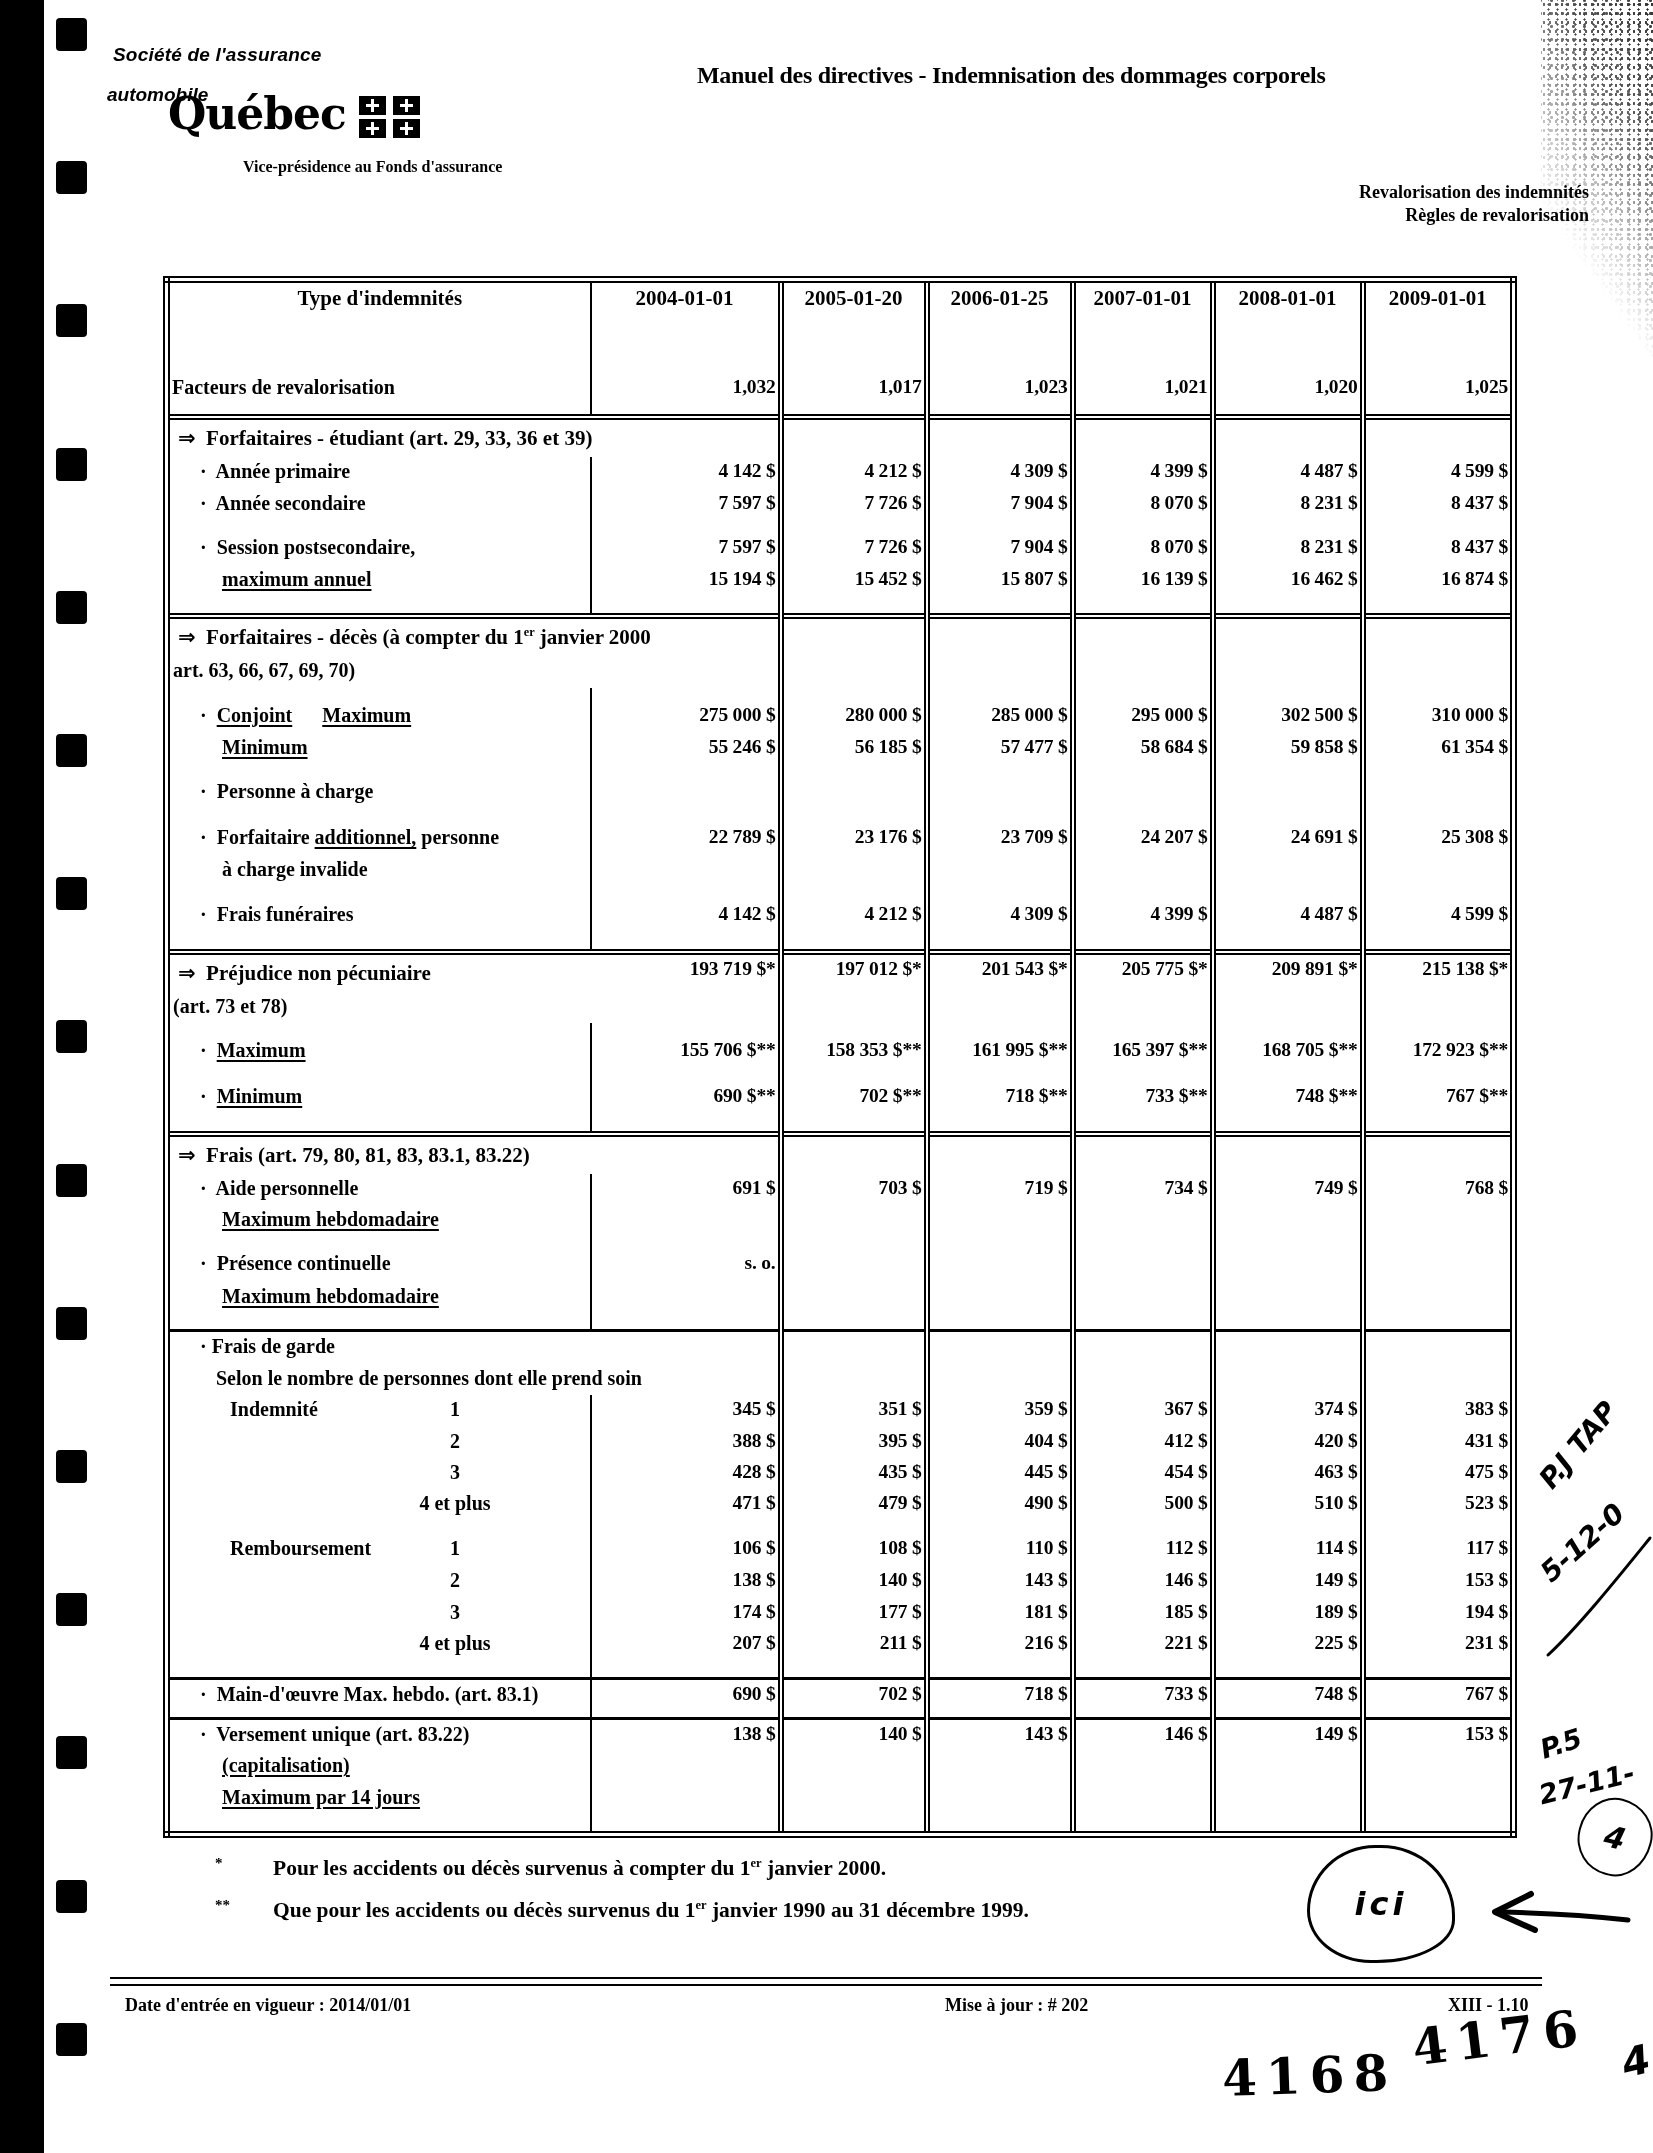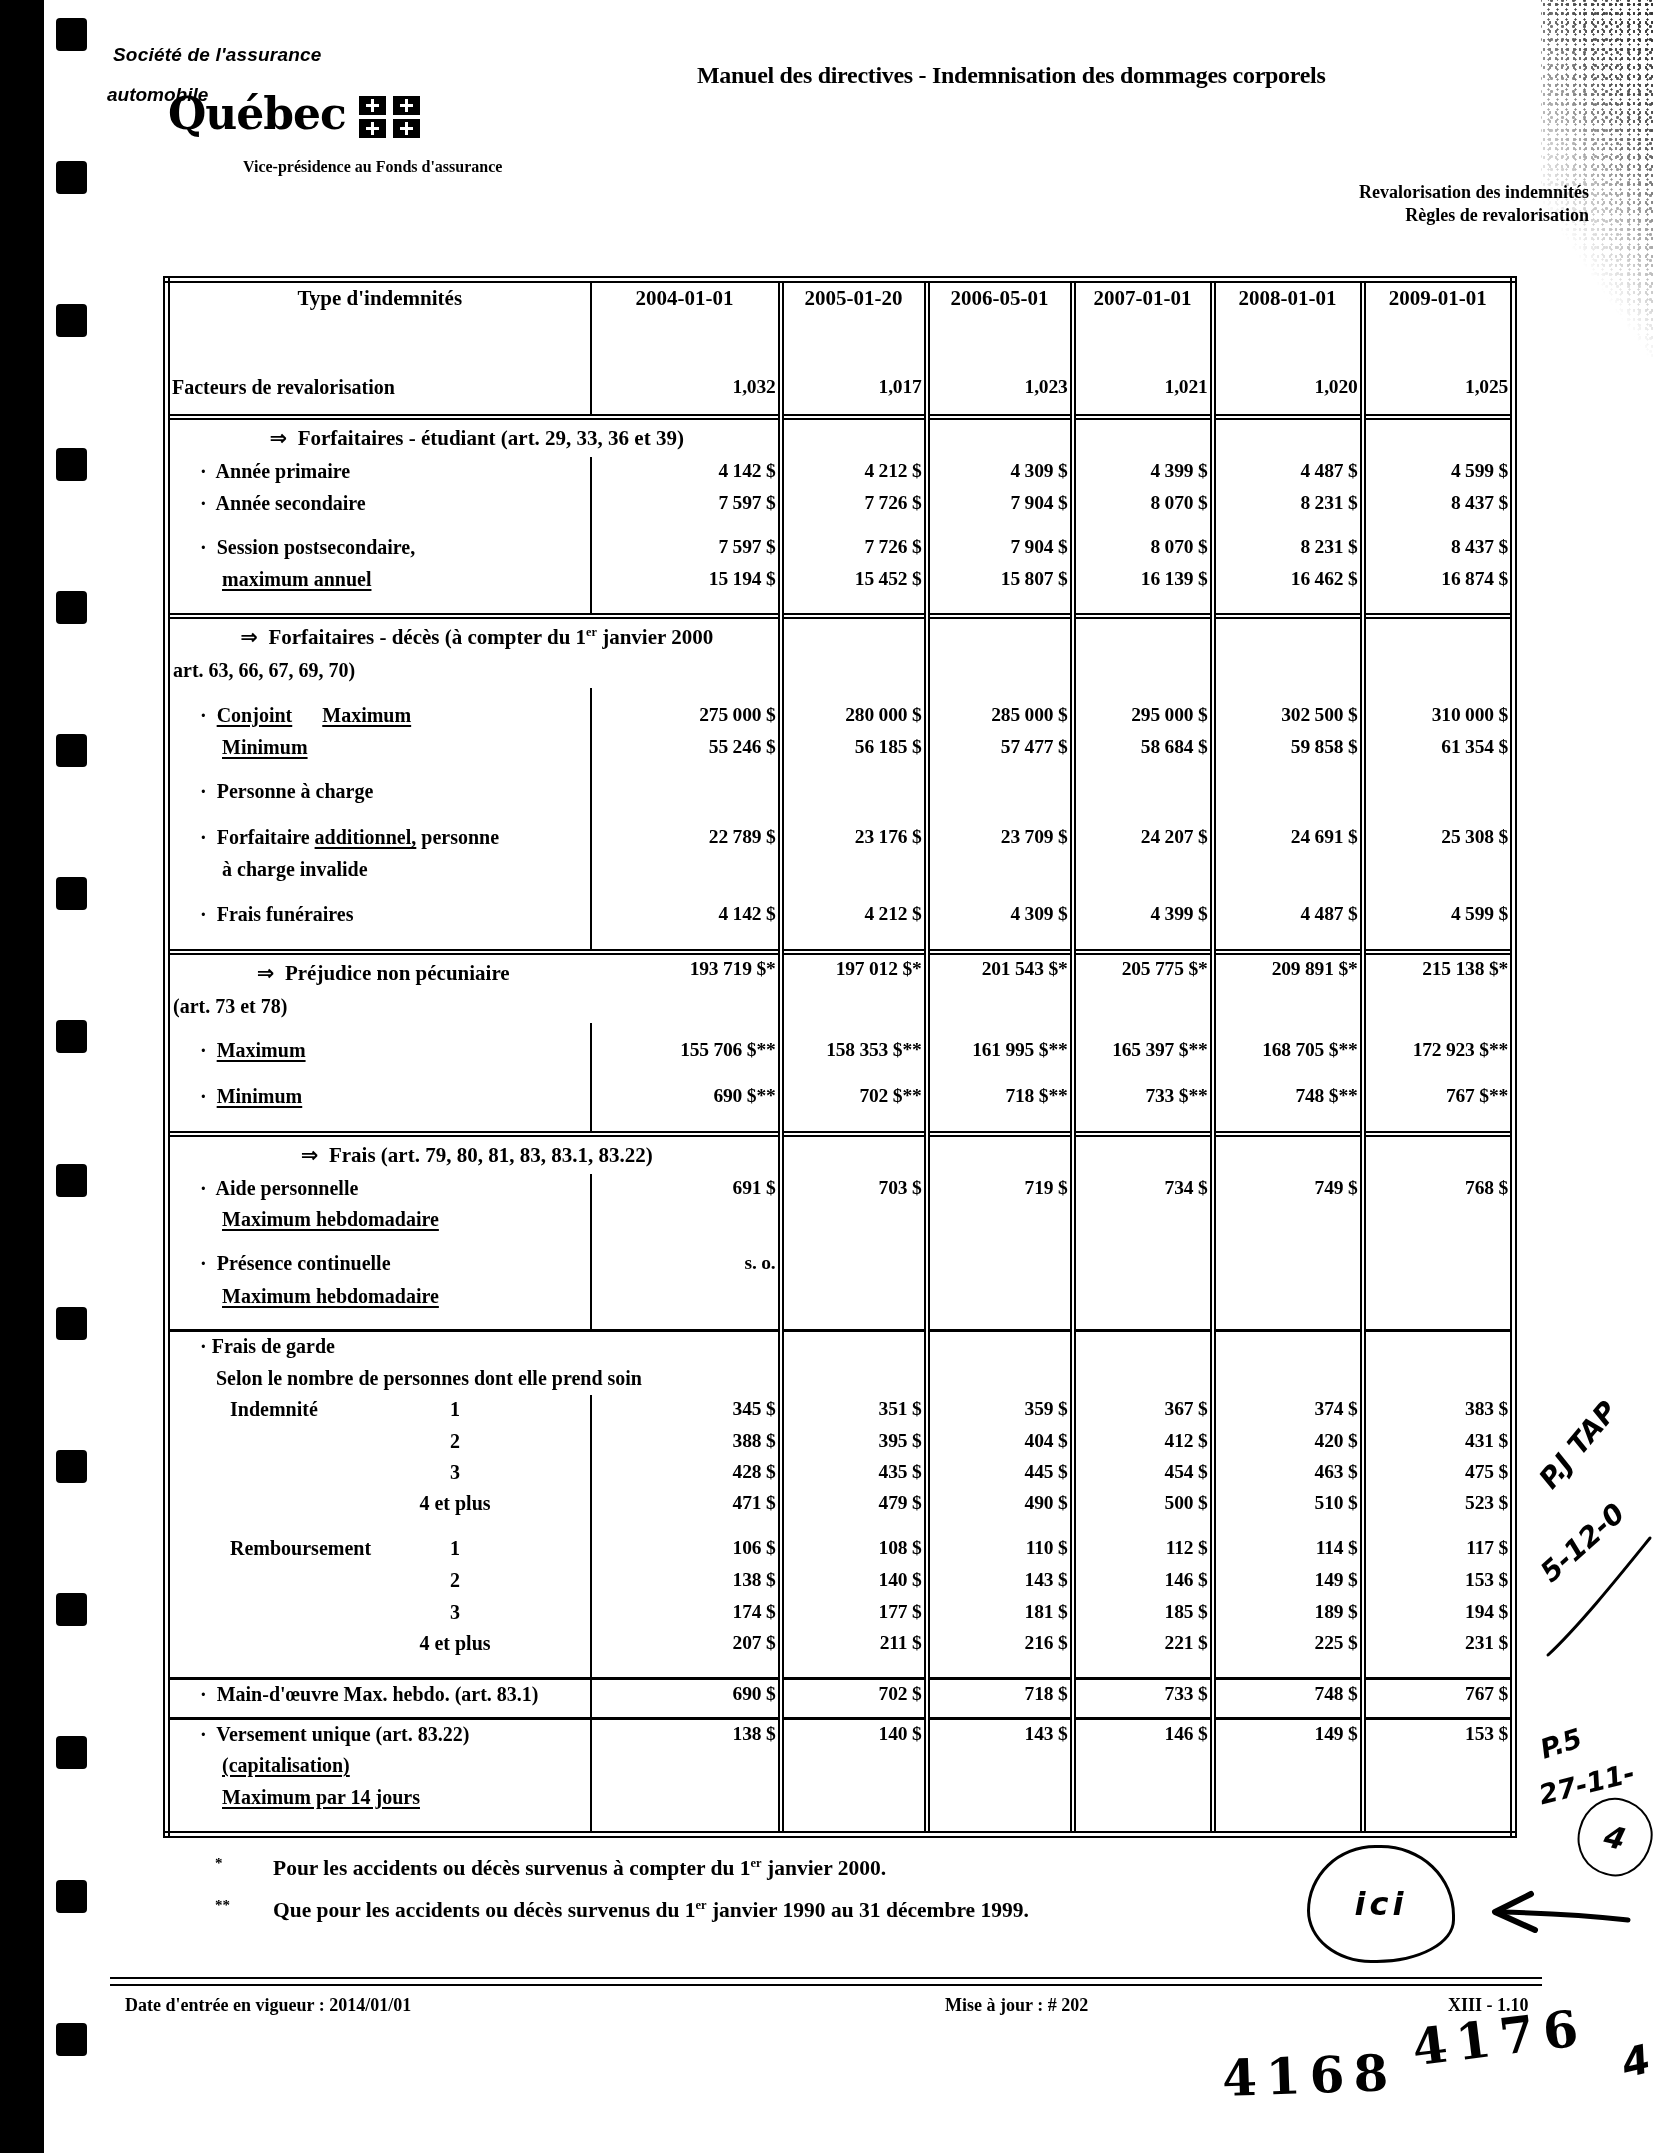--- a/index.html
+++ b/index.html
@@ -47,21 +47,21 @@
   tr.bt2>td,tr.bt2>th{border-top:6px double #000;}
   tr.bt1>td{border-top:3px solid #000;}
   tr.sp>td{padding-top:16px;}
   tr.pb>td{padding-bottom:18px;}
   tr.pbs>td{padding-bottom:8px;}
   tr.factors>td{padding-top:13px;padding-bottom:11px;}
   td.lbl{text-align:left;padding-left:8px;white-space:pre-wrap;}
   td.lbl.b{padding-left:30px;}
   td.lbl.i{padding-left:52px;}
   td.lbl.sl{padding-left:46px;}
-  td.lbl.sh{font-size:21px;padding-top:6px;padding-left:8px;text-align:center;}
+  td.lbl.sh{font-size:21px;padding-top:6px;padding-left:8px;}
   td.lbl.sh2{padding-left:3px;}
   td.lbl.g{padding-left:60px;}
   .glbl{display:inline-block;width:170px;white-space:nowrap;}
   .gnum{display:inline-block;width:110px;text-align:center;}
   .u{text-decoration:underline;text-decoration-thickness:2px;text-underline-offset:3px;}
   .sup{vertical-align:super;font-size:58%;}
   .arrow{font-family:"DejaVu Sans",sans-serif;font-weight:700;}
   
   .footnotes{position:absolute;left:163px;top:1848px;width:1340px;}
   .fn{margin-bottom:5px;line-height:31px;}
@@ -142,21 +142,21 @@
       <col style="width:146px">
         <col style="width:140px">
         <col style="width:150px">
         <col style="width:151px">
     </colgroup>
     <thead id="thead">
         <tr>
           <th class="hcell">Type d'indemnités</th>
           <th class="hcell c0">2004-01-01</th>
           <th class="hcell c1">2005-01-20</th>
-          <th class="hcell c2">2006-05-01</th>
+          <th class="hcell c2">2006-01-25</th>
           <th class="hcell c3">2007-01-01</th>
           <th class="hcell c4">2008-01-01</th>
           <th class="hcell c5">2009-01-01</th>
         </tr>
       </thead>
     <tbody id="tbody">
         <tr class="factors">
           <td class="lbl"><span>Facteurs de revalorisation</span></td>
           <td class="v c0">1,032</td>
           <td class="v c1">1,017</td>

